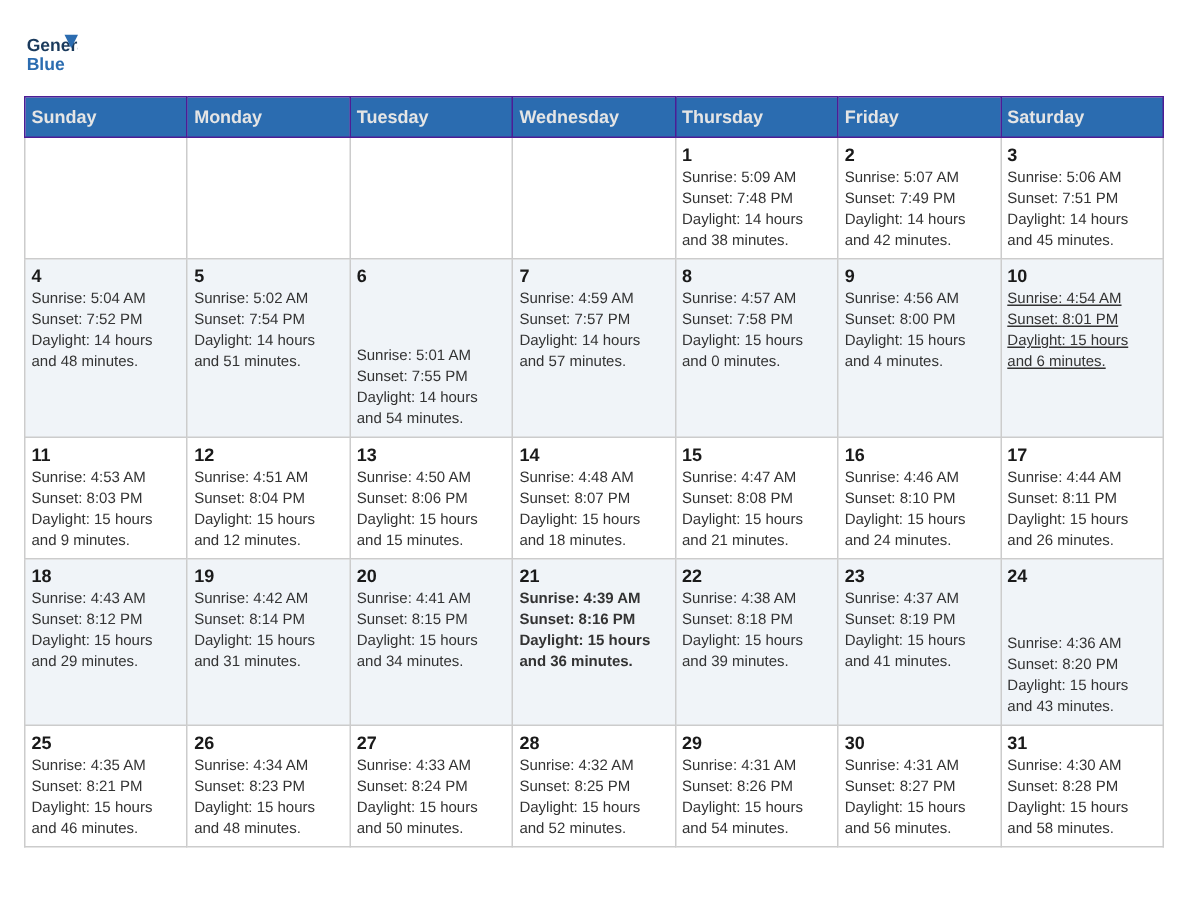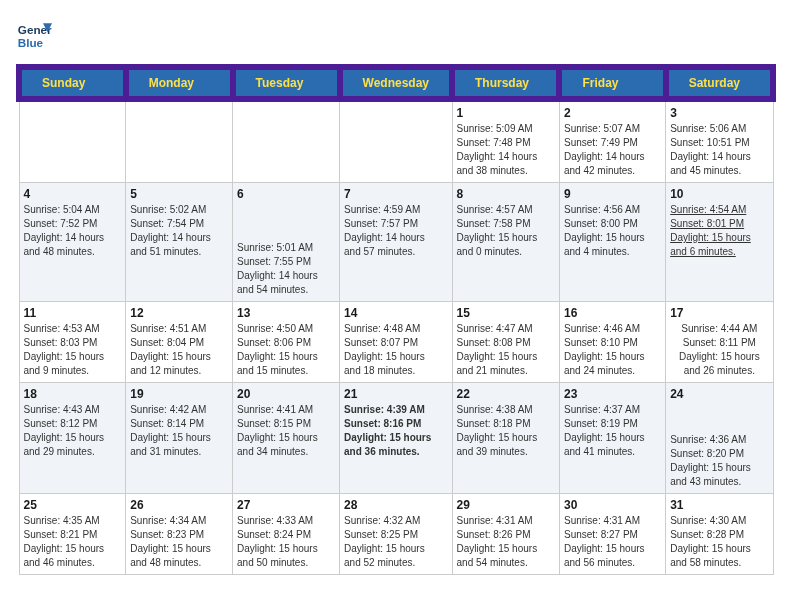--- a/index.html
+++ b/index.html
@@ -37,25 +37,25 @@
       font-size: 14px;
       color: #444;
     }
     .calendar {
       width: 100%;
       border-collapse: collapse;
       font-size: 11px;
     }
     .calendar th {
       background: #2b6cb0;
-      color: #fde047;
-      padding: 6px 20px;
+      color: #e5e5e5;
+      padding: 6px 4px;
       text-align: left;
       font-size: 12px;
-      border: 6px solid #4c1d95;
+      border: 1px solid #4c1d95;
     }
     .calendar td {
       border: 1px solid #ccc;
       vertical-align: top;
       padding: 4px;
       width: 108px;
       min-height: 80px;
       background: #fff;
     }
     .calendar tr:nth-child(even) td {
@@ -121,21 +121,21 @@
         <td>
           <div class="day-num">2</div>
           <div class="day-info" style="white-space: pre-line;">Sunrise: 5:07 AM
 Sunset: 7:49 PM
 Daylight: 14 hours
 and 42 minutes.</div>
         </td>
         <td>
           <div class="day-num">3</div>
           <div class="day-info" style="white-space: pre-line;">Sunrise: 5:06 AM
-Sunset: 10:51 PM
+Sunset: 7:51 PM
 Daylight: 14 hours
 and 45 minutes.</div>
         </td>
       </tr>
       <tr>
         <td>
           <div class="day-num">4</div>
           <div class="day-info" style="white-space: pre-line;">Sunrise: 5:04 AM
 Sunset: 7:52 PM
 Daylight: 14 hours
@@ -222,21 +222,21 @@
         </td>
         <td>
           <div class="day-num">16</div>
           <div class="day-info" style="white-space: pre-line;">Sunrise: 4:46 AM
 Sunset: 8:10 PM
 Daylight: 15 hours
 and 24 minutes.</div>
         </td>
         <td>
           <div class="day-num">17</div>
-          <div class="day-info" style="white-space: pre-line; text-align: center;">Sunrise: 4:44 AM
+          <div class="day-info" style="white-space: pre-line;">Sunrise: 4:44 AM
 Sunset: 8:11 PM
 Daylight: 15 hours
 and 26 minutes.</div>
         </td>
       </tr>
       <tr>
         <td>
           <div class="day-num">18</div>
           <div class="day-info" style="white-space: pre-line;">Sunrise: 4:43 AM
 Sunset: 8:12 PM

